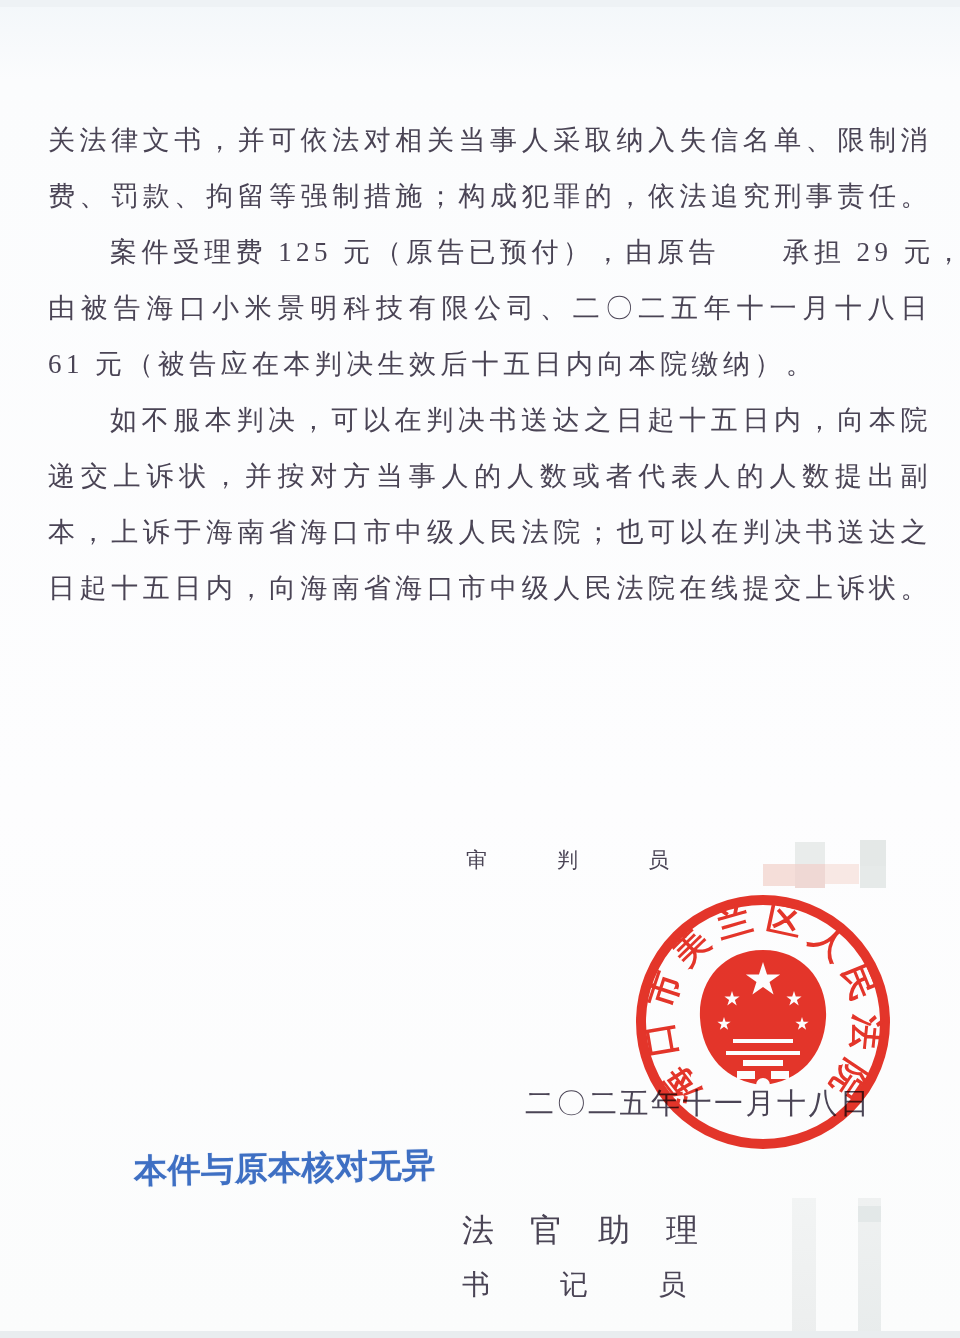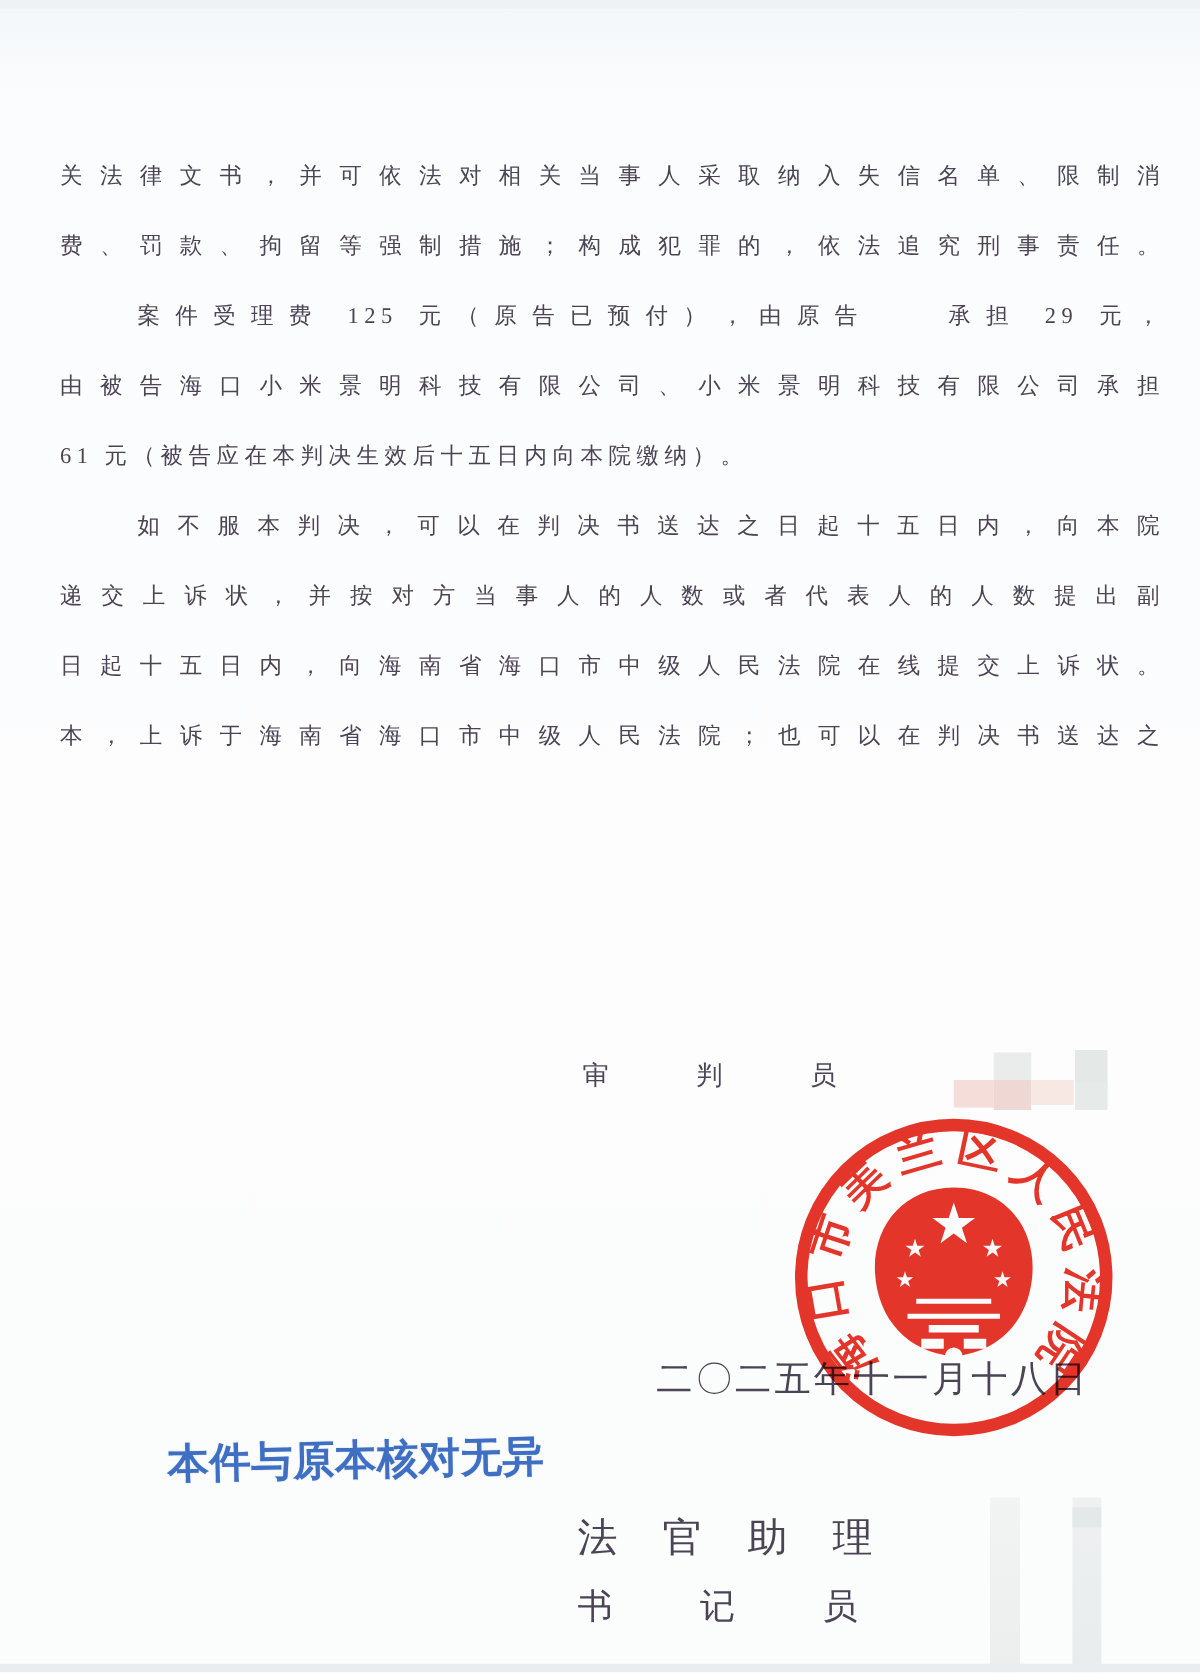--- a/index.html
+++ b/index.html
@@ -9,21 +9,21 @@
     background:linear-gradient(180deg,#f3f7fa 0%,#fbfcfd 6%,#fdfdfe 60%,#fbfcfc 100%);
     overflow:hidden;
     font-family:"Liberation Serif","DejaVu Serif",serif;
     color:#4a4455;
   }
   .edge-top{position:absolute;left:0;top:0;width:100%;height:7px;background:#eef2f5;}
   .edge-bottom{position:absolute;left:0;bottom:0;width:100%;height:7px;background:#e9edef;}
 
   .body-text{
     position:absolute;left:48px;top:112px;width:884px;
-    font-size:18px;line-height:56px;letter-spacing:4.4px;
+    font-size:27px;line-height:56px;letter-spacing:4.4px;
   }
   .body-text .line{
     text-align:justify;text-align-last:justify;
     white-space:nowrap;
   }
   .body-text .line.indent{padding-left:62px;}
   .body-text .line.no-stretch{text-align-last:left;}
 
   .sig-line{position:absolute;font-size:21px;white-space:nowrap;color:#4a4455;}
   .judge-line{left:466px;top:846px;letter-spacing:70px;}
@@ -68,26 +68,26 @@
 </head>
 <body>
 
 <div class="page">
   <div class="edge-top"></div>
 
   <div class="body-text">
     <div class="line">关法律文书，并可依法对相关当事人采取纳入失信名单、限制消</div>
     <div class="line">费、罚款、拘留等强制措施；构成犯罪的，依法追究刑事责任。</div>
     <div class="line indent">案件受理费 125 元（原告已预付），由原告　　承担 29 元，</div>
-    <div class="line">由被告海口小米景明科技有限公司、小米景明科技有限公司承担</div>
+    <div class="line">由被告海口小米景明科技有限公司、二〇二五年十一月十八日</div>
     <div class="line no-stretch">61 元（被告应在本判决生效后十五日内向本院缴纳）。</div>
     <div class="line indent">如不服本判决，可以在判决书送达之日起十五日内，向本院</div>
     <div class="line">递交上诉状，并按对方当事人的人数或者代表人的人数提出副</div>
+    <div class="line">本，上诉于海南省海口市中级人民法院；也可以在判决书送达之</div>
     <div class="line">日起十五日内，向海南省海口市中级人民法院在线提交上诉状。</div>
-    <div class="line">本，上诉于海南省海口市中级人民法院；也可以在判决书送达之</div>
   </div>
 
   <div class="sig-line judge-line">审判员</div>
 
   <div class="mosaic">
     <div class="m1"></div>
       <div class="m2"></div>
       <div class="m3"></div>
     <div class="m4"></div>
       <div class="m5"></div>

